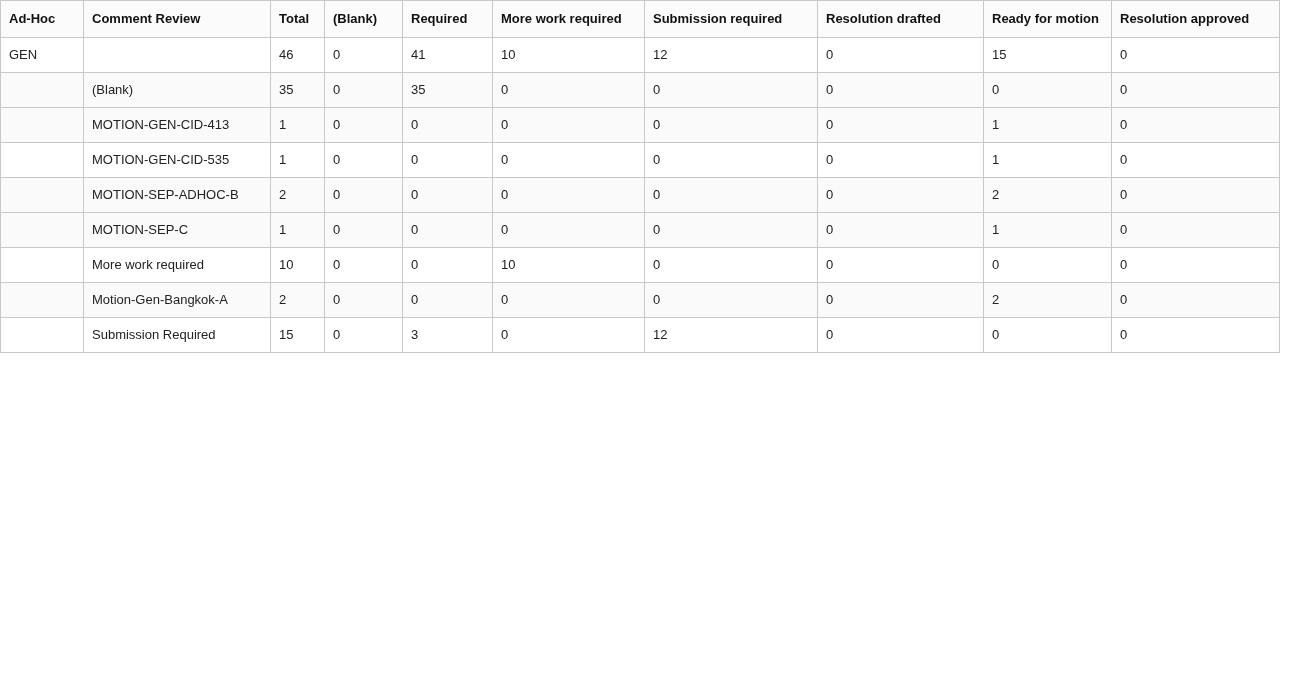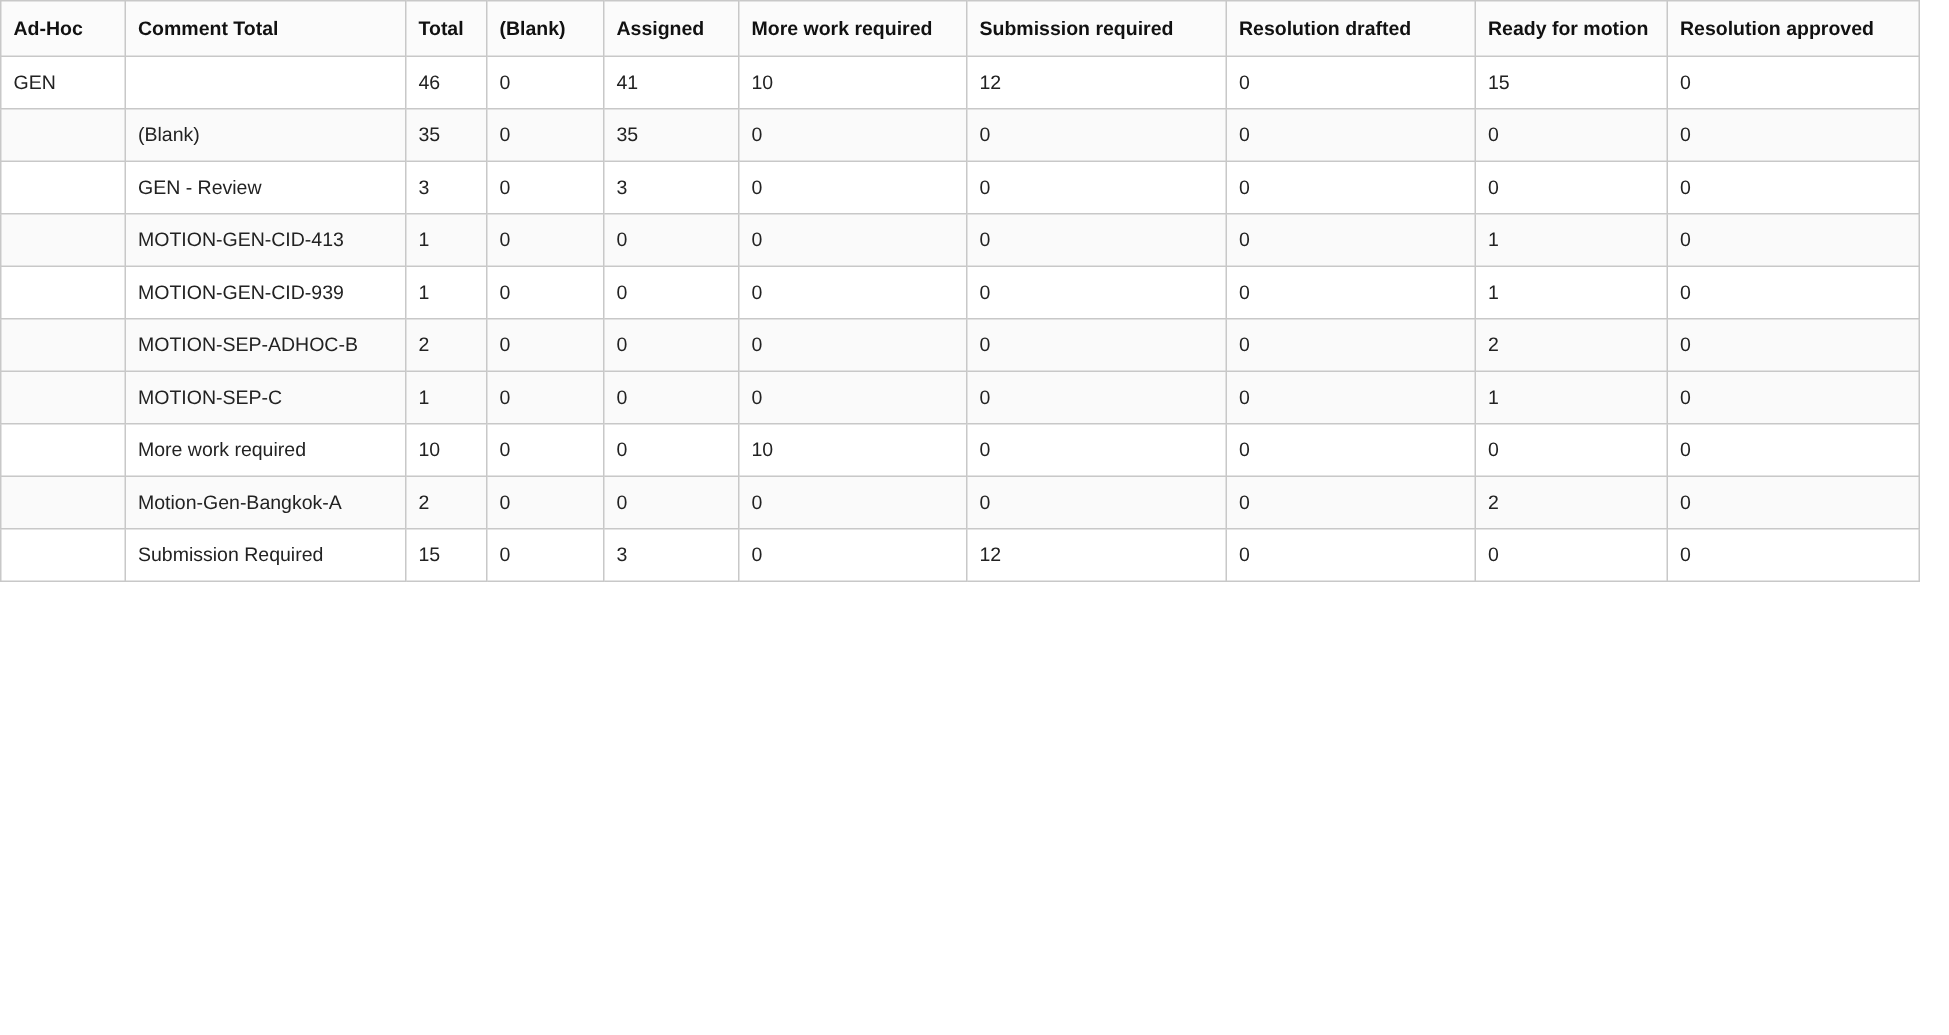--- a/index.html
+++ b/index.html
@@ -83,24 +83,24 @@
         <col class="c4">
       <col class="c5">
         <col class="c6">
         <col class="c7">
         <col class="c8">
         <col class="c9">
     </colgroup>
     <thead>
       <tr>
         <th>Ad-Hoc</th>
-        <th>Comment Total</th>
+        <th>Comment Review</th>
         <th>Total</th>
         <th>(Blank)</th>
-        <th>Assigned</th>
+        <th>Required</th>
         <th>More work required</th>
         <th>Submission required</th>
         <th>Resolution drafted</th>
         <th>Ready for motion</th>
         <th>Resolution approved</th>
       </tr>
     </thead>
     <tbody id="pivot-body">
         <tr>
           <td class="group-label">GEN</td>
@@ -119,47 +119,35 @@
           <td class="label-indent">(Blank)</td>
           <td>35</td>
           <td>0</td>
           <td>35</td>
           <td>0</td>
           <td>0</td>
           <td>0</td>
           <td>0</td>
           <td>0</td>
         </tr>
-        <tr>
-          <td class="group-label"></td>
-          <td class="label-indent">GEN - Review</td>
-          <td>3</td>
-          <td>0</td>
-          <td>3</td>
-          <td>0</td>
-          <td>0</td>
-          <td>0</td>
-          <td>0</td>
-          <td>0</td>
-        </tr>
         <tr class="shade tall">
           <td class="group-label"></td>
           <td class="label-indent">MOTION-GEN-CID-413</td>
           <td>1</td>
           <td>0</td>
           <td>0</td>
           <td>0</td>
           <td>0</td>
           <td>0</td>
           <td>1</td>
           <td>0</td>
         </tr>
         <tr class="tall">
           <td class="group-label"></td>
-          <td class="label-indent">MOTION-GEN-CID-939</td>
+          <td class="label-indent">MOTION-GEN-CID-535</td>
           <td>1</td>
           <td>0</td>
           <td>0</td>
           <td>0</td>
           <td>0</td>
           <td>0</td>
           <td>1</td>
           <td>0</td>
         </tr>
         <tr class="shade tall">

